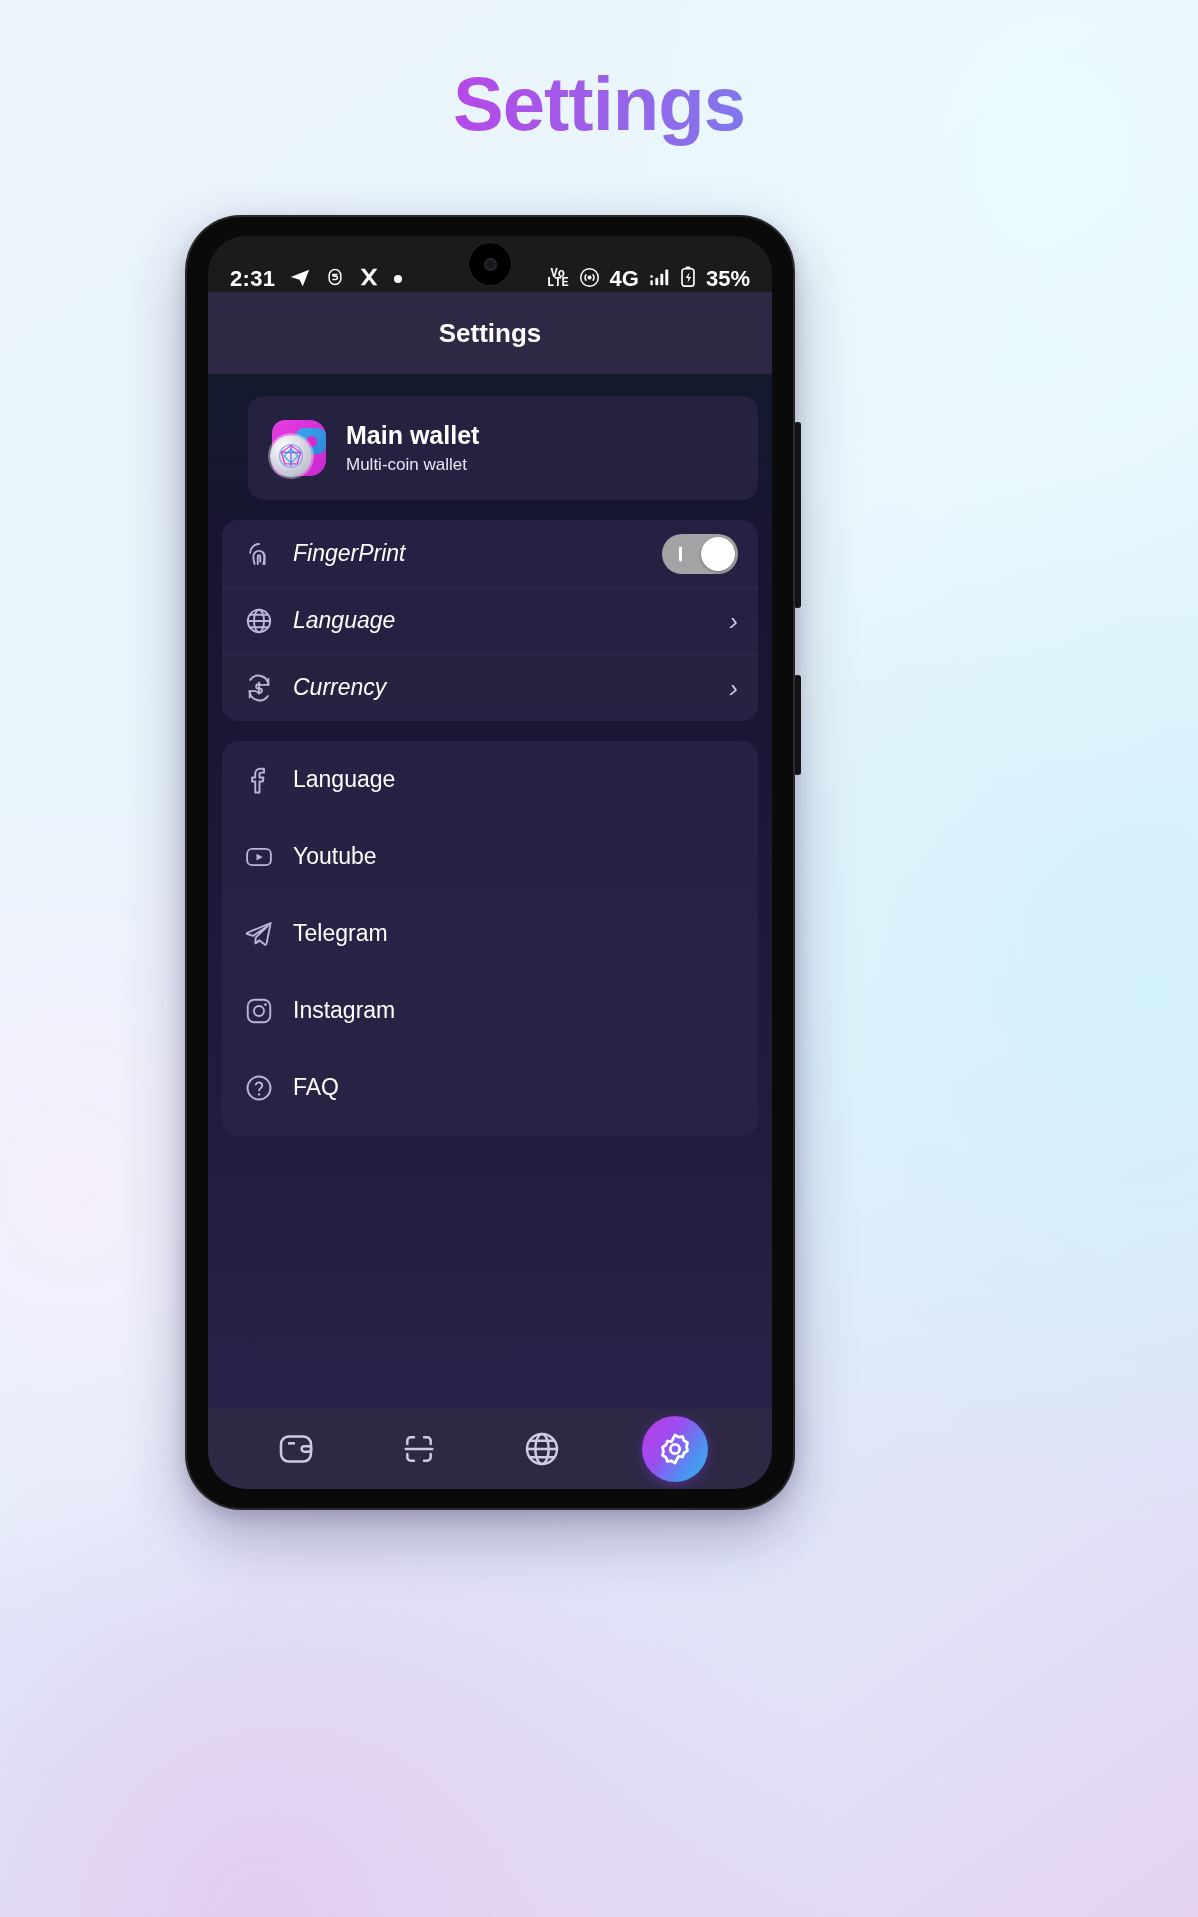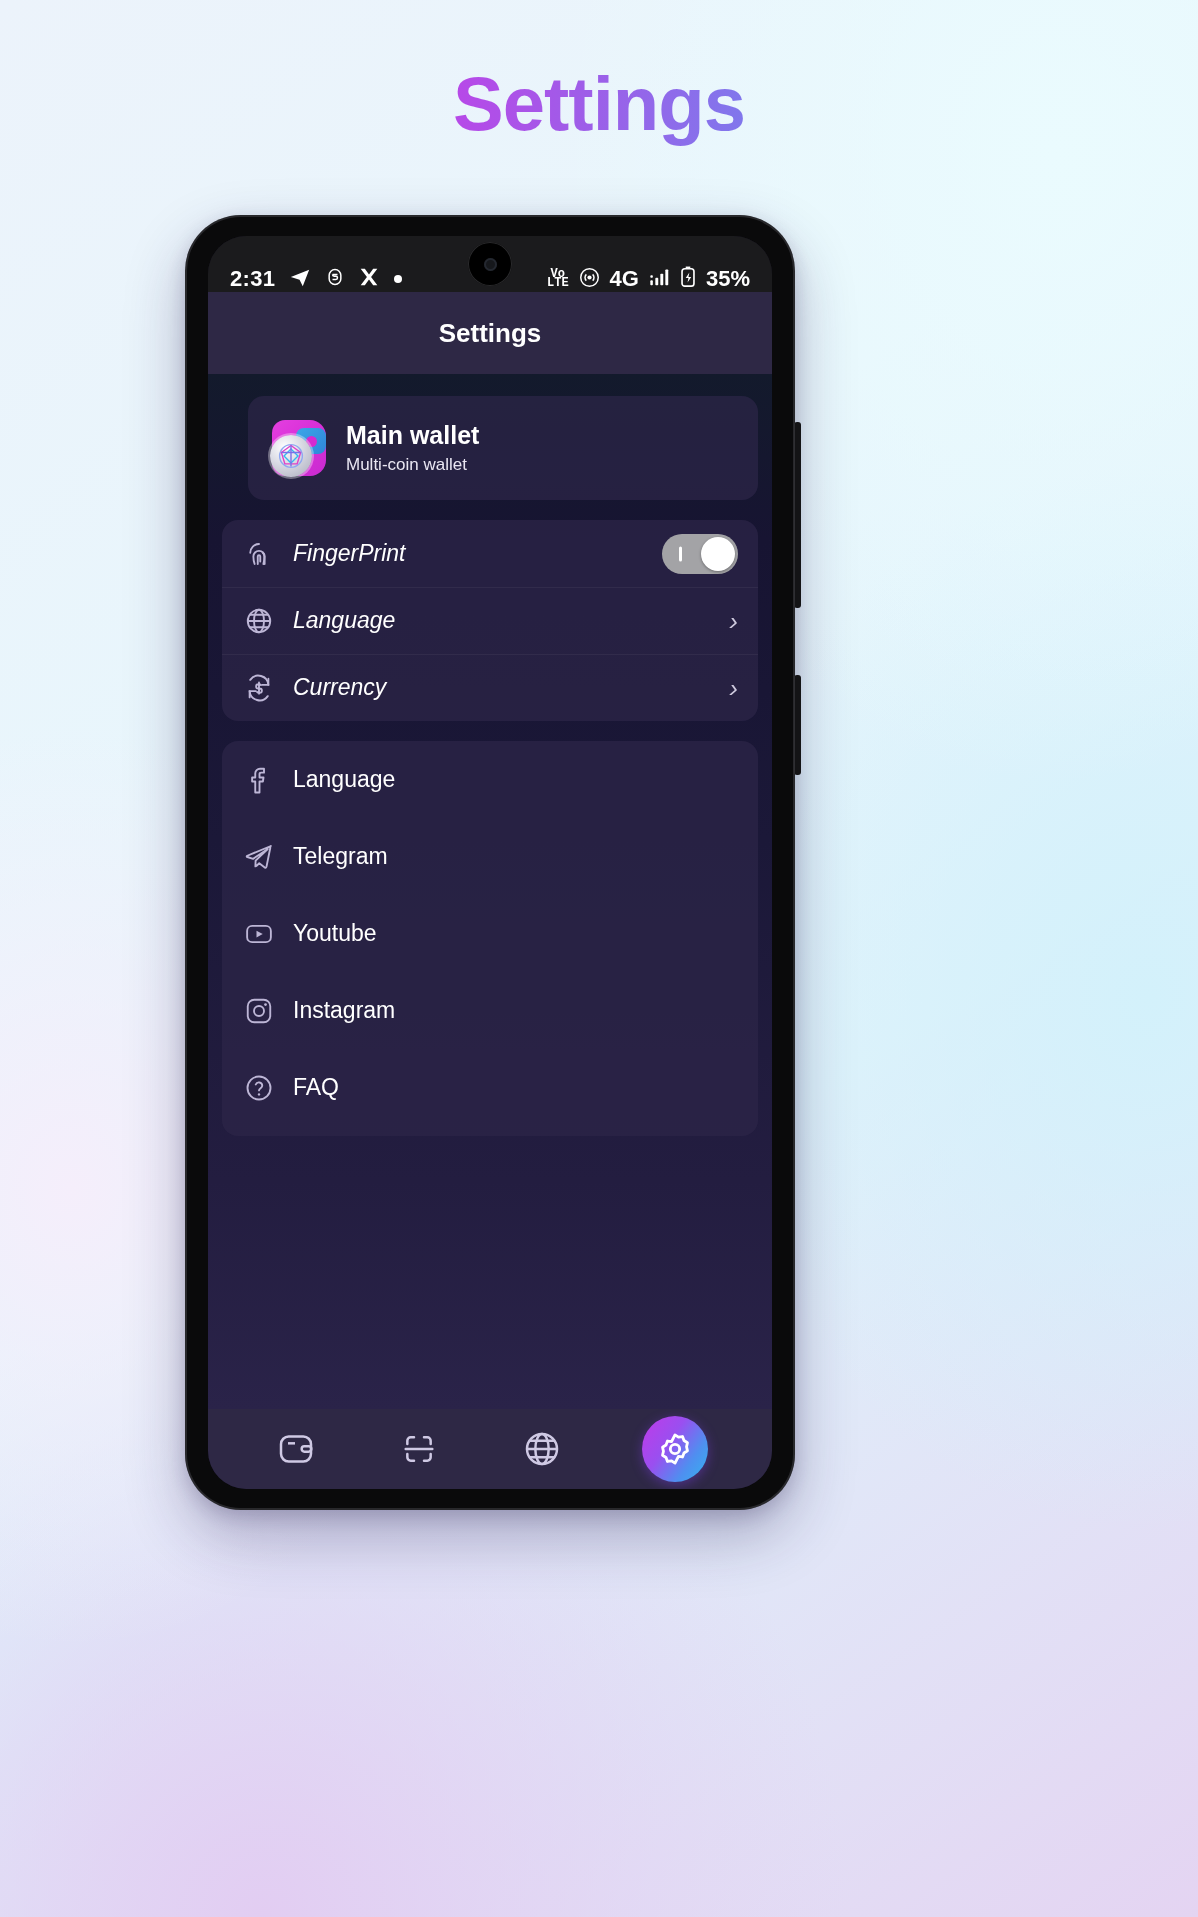--- a/index.html
+++ b/index.html
@@ -412,35 +412,35 @@
           <span class="row-icon">
             <svg viewBox="0 0 24 24" fill="none" stroke="currentColor" stroke-width="1.5" stroke-linejoin="round">
               <path d="M15 3h-2.2A3.8 3.8 0 009 6.8V10H6.5v3.2H9V22h3.4v-8.8h2.7l.5-3.2h-3.2V7.3c0-.8.4-1.2 1.3-1.2H16V3z"></path>
             </svg>
           </span>
           <span class="row-label">Language</span>
         </div>
 
         <div class="row">
           <span class="row-icon">
-            <svg viewBox="0 0 24 24" fill="none" stroke="currentColor" stroke-width="1.5" stroke-linejoin="round">
-              <path d="M21.5 3.2L2.6 11c-.6.25-.6.8.05 1l4.6 1.5L19 5.6 9.3 14.9l-.2 4.6c.45.05.75-.2 1-.5l2.1-2 4.4 3.3c.7.5 1.2.25 1.4-.6l3-14.9c.2-.95-.35-1.35-1.5-.6z"></path>
-            </svg>
-          </span>
-          <span class="row-label">Telegram</span>
-        </div>
-
-        <div class="row">
-          <span class="row-icon">
             <svg viewBox="0 0 24 24" fill="none" stroke="currentColor" stroke-width="1.5">
               <rect x="2.5" y="5.5" width="19" height="13" rx="4"></rect>
               <path d="M10 9.3l5 2.7-5 2.7z" fill="currentColor" stroke="none"></path>
             </svg>
           </span>
           <span class="row-label">Youtube</span>
+        </div>
+
+        <div class="row">
+          <span class="row-icon">
+            <svg viewBox="0 0 24 24" fill="none" stroke="currentColor" stroke-width="1.5" stroke-linejoin="round">
+              <path d="M21.5 3.2L2.6 11c-.6.25-.6.8.05 1l4.6 1.5L19 5.6 9.3 14.9l-.2 4.6c.45.05.75-.2 1-.5l2.1-2 4.4 3.3c.7.5 1.2.25 1.4-.6l3-14.9c.2-.95-.35-1.35-1.5-.6z"></path>
+            </svg>
+          </span>
+          <span class="row-label">Telegram</span>
         </div>
 
         <div class="row">
           <span class="row-icon">
             <svg viewBox="0 0 24 24" fill="none" stroke="currentColor" stroke-width="1.5">
               <rect x="3" y="3" width="18" height="18" rx="5.2"></rect>
               <circle cx="12" cy="12" r="4"></circle>
               <circle cx="17.2" cy="6.8" r="1.1" fill="currentColor" stroke="none"></circle>
             </svg>
           </span>

